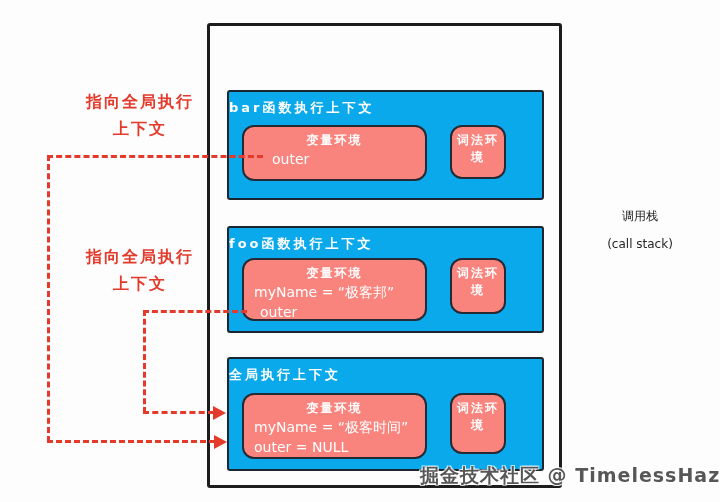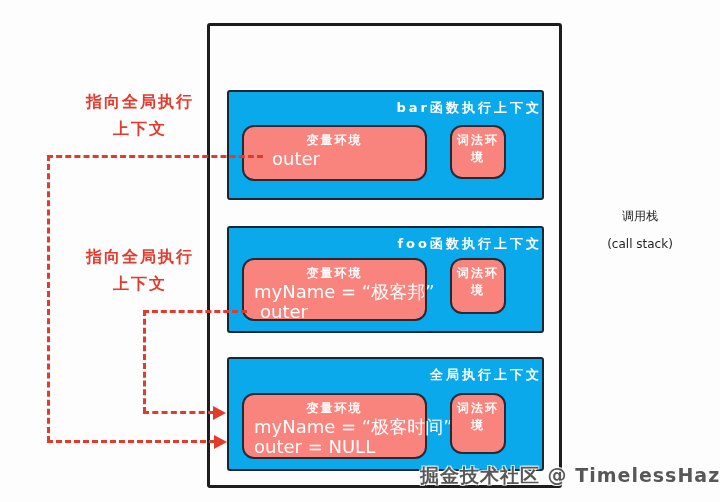--- a/index.html
+++ b/index.html
@@ -14,42 +14,42 @@
 
   
   .ctx {
     position:absolute; left:227px; width:317px;
     background:#0aa9ec; border:2px solid #1b2530; border-radius:3px;
   }
   .ctx-bar    { top:90px;  height:110px; }
   .ctx-foo    { top:226px; height:107px; }
   .ctx-global { top:357px; height:114px; }
   .ctx-title {
-    text-align:right; color:#ffffff; font-size:13px; font-weight:bold;
+    text-align:left; color:#ffffff; font-size:13px; font-weight:bold;
     padding-top:7px; letter-spacing:3px;
   }
 
   
   .env {
     position:absolute; background:#f9837d; border:2px solid #252a35;
     border-radius:12px; color:#ffffff;
   }
   .venv { left:13px; width:185px; }
   .lenv { left:221px; width:56px; }
   .ctx-bar    .venv { top:33px; height:56px; }
   .ctx-bar    .lenv { top:33px; height:54px; }
   .ctx-foo    .venv { top:30px; height:63px; }
   .ctx-foo    .lenv { top:30px; height:56px; }
   .ctx-global .venv { top:34px; height:66px; }
   .ctx-global .lenv { top:34px; height:61px; }
   .env-label {
     text-align:center; font-size:12px; font-weight:bold;
     padding-top:5px; letter-spacing:2px;
   }
-  .env-line { font-size:18px; line-height:20px; padding-left:10px; white-space:nowrap; }
+  .env-line { font-size:14px; line-height:20px; padding-left:10px; white-space:nowrap; }
   .env-line.indent-big { padding-left:28px; }
   .env-line.indent-sm  { padding-left:16px; }
 
   
   .pointer-label {
     position:absolute; left:70px; width:140px; text-align:center;
     color:#e43a2c; font-size:16px; font-weight:bold; line-height:27px; letter-spacing:2px;
   }
   .pointer-label-1 { top:88px; }
   .pointer-label-2 { top:243px; }

